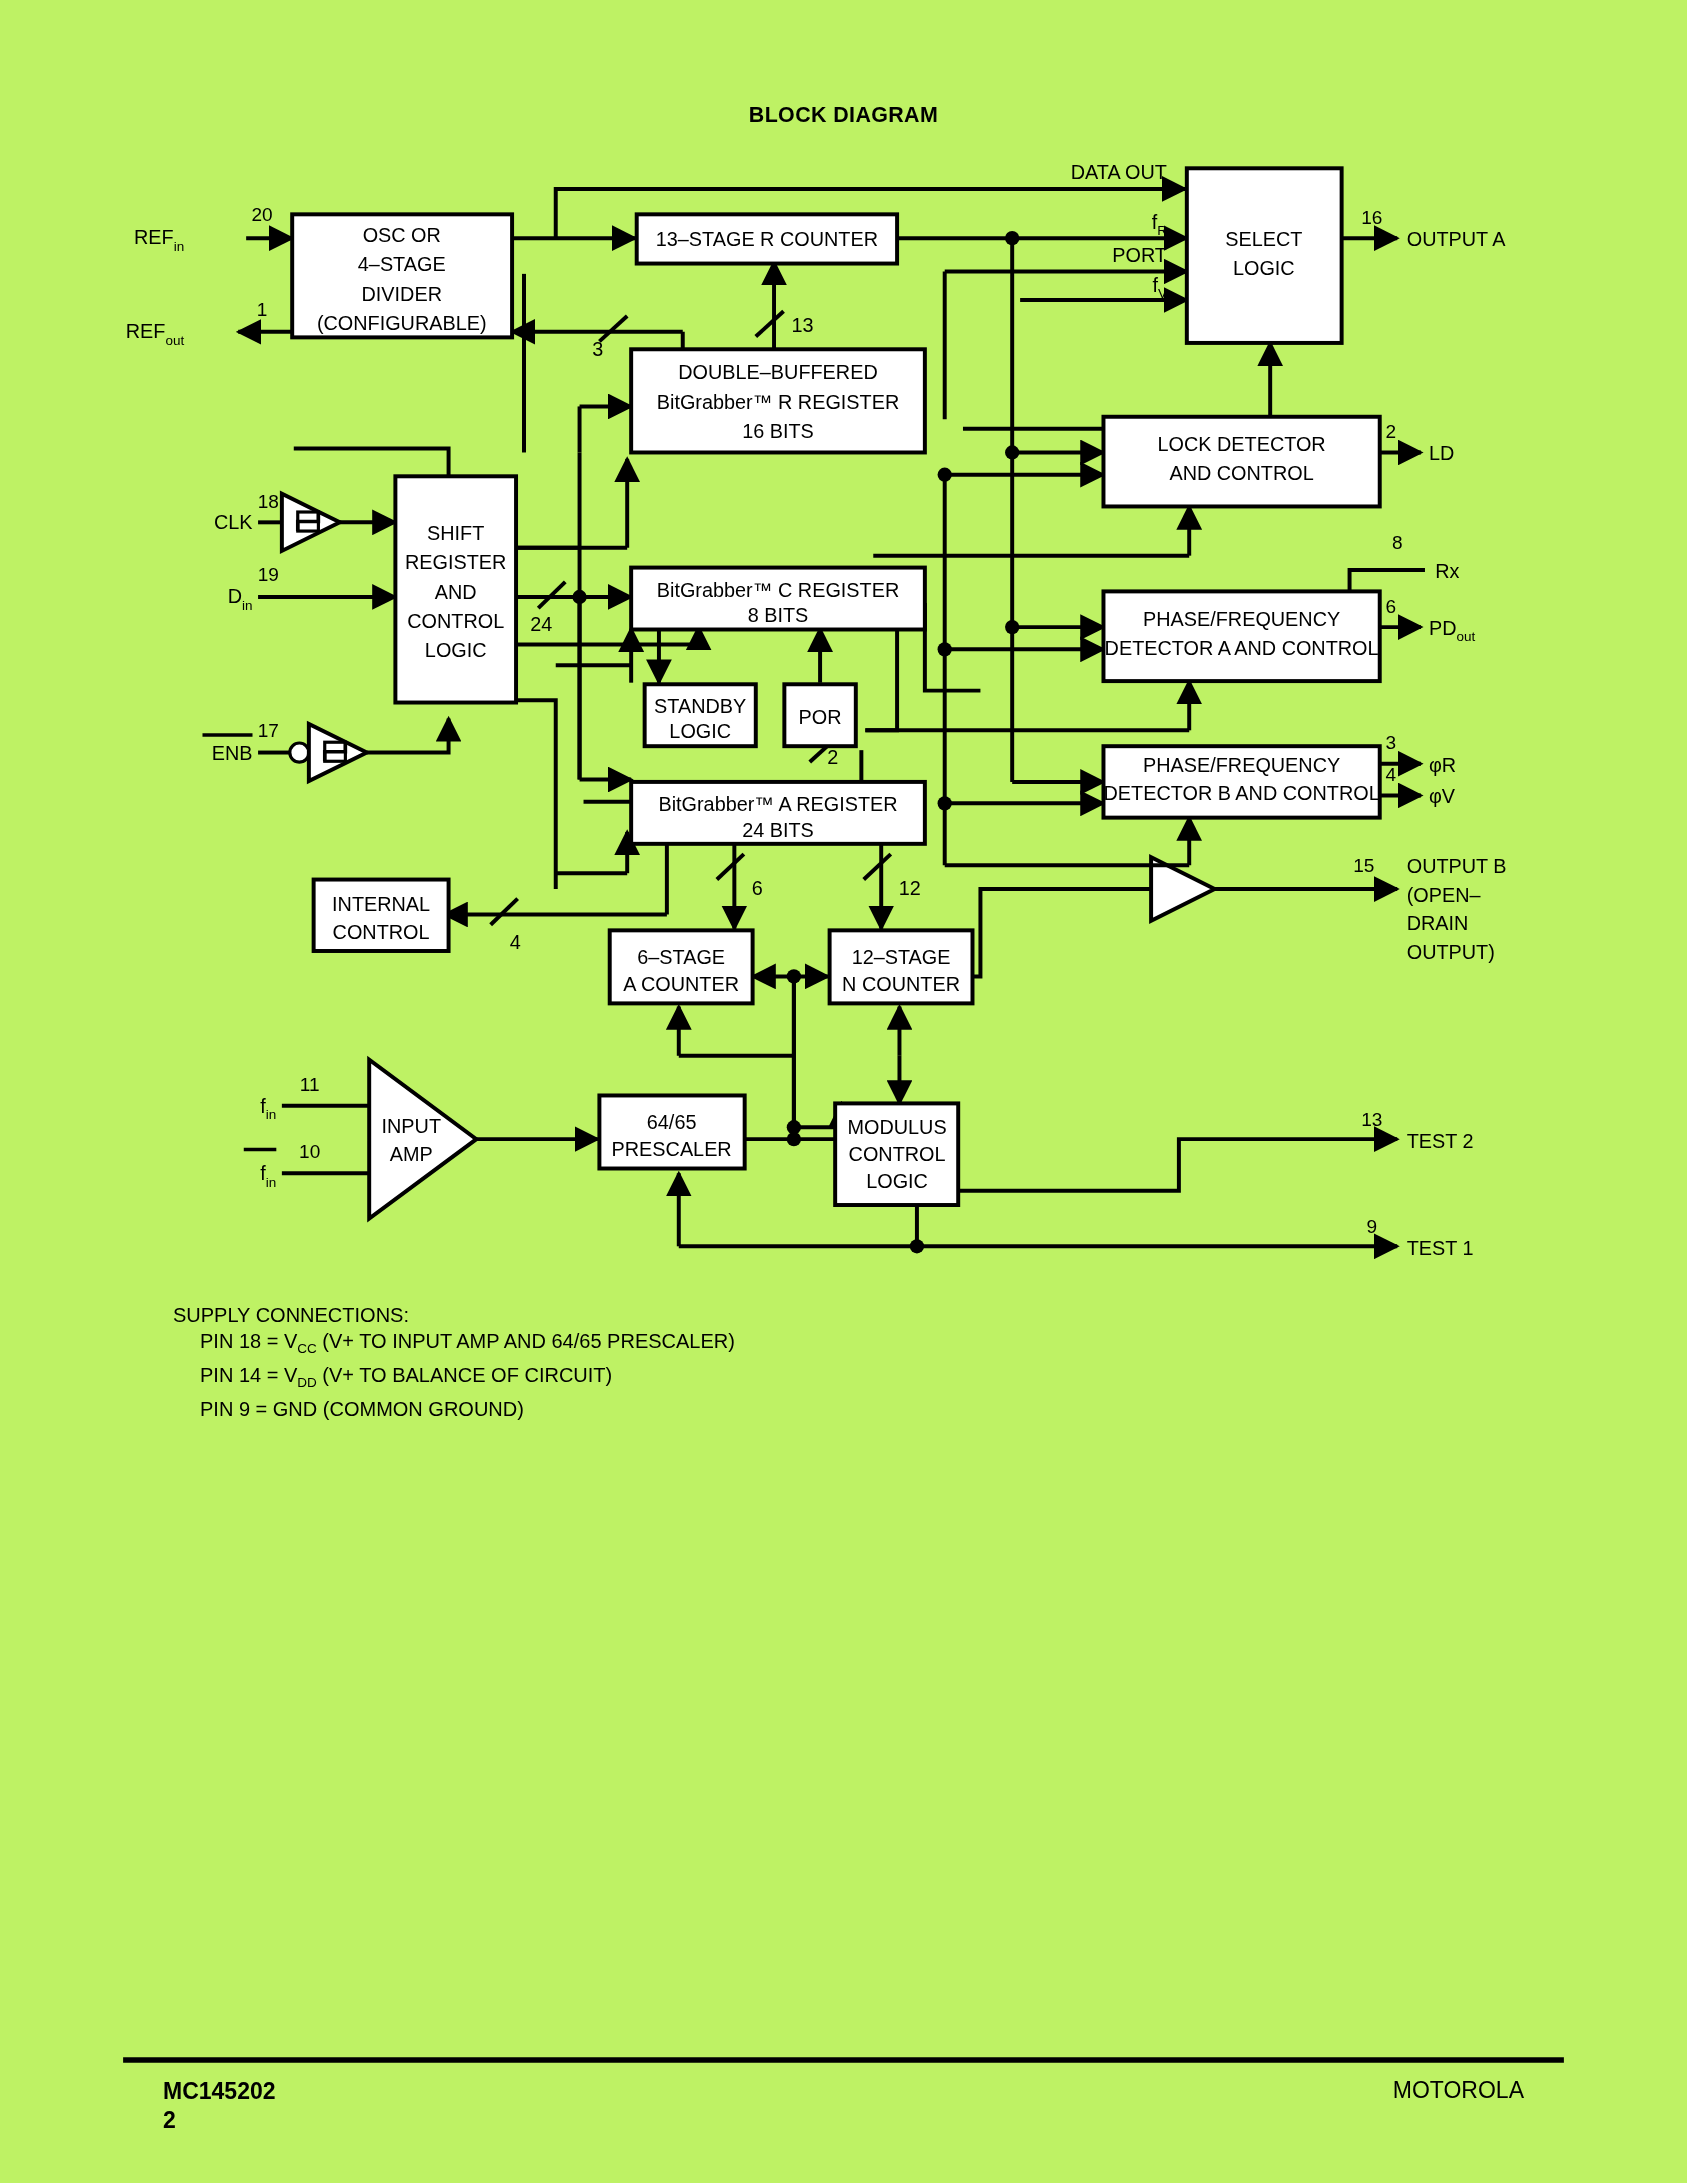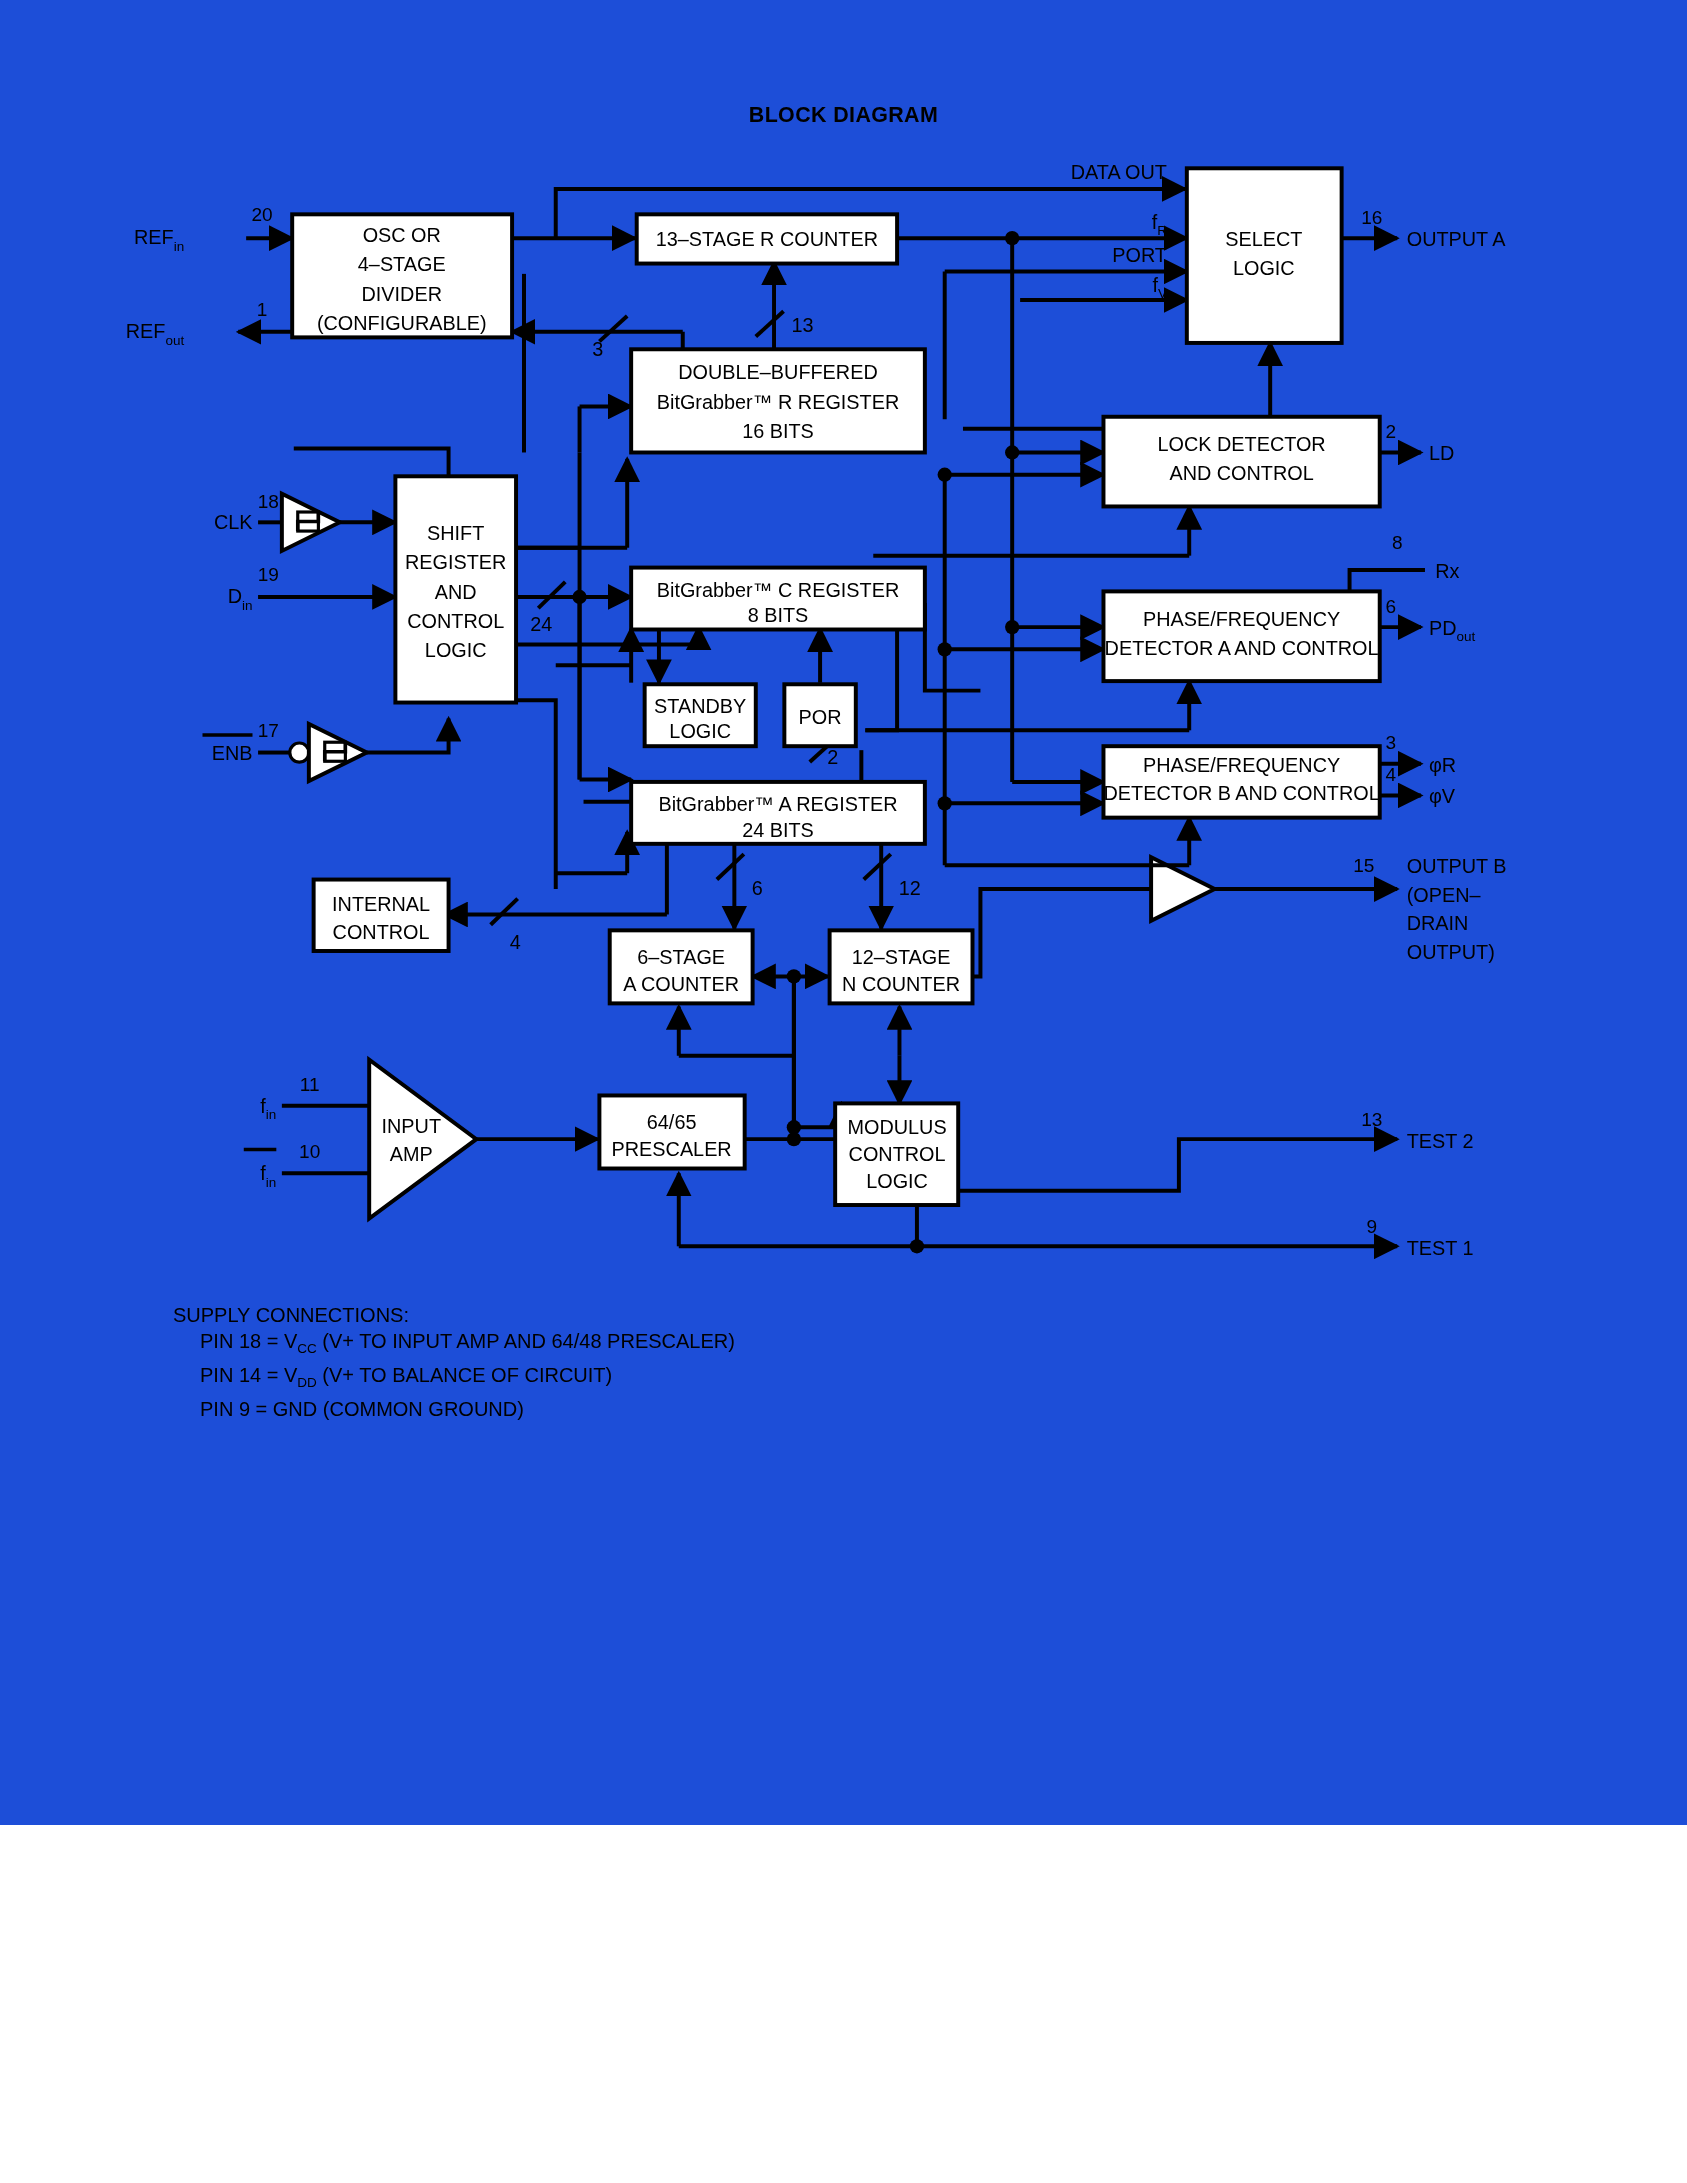--- a/index.html
+++ b/index.html
@@ -4,22 +4,22 @@
 <title>MC145202 Block Diagram</title>
 <style>
   html,body{margin:0;padding:0;background:#fff;}
   body{
     font-family:"Liberation Sans", sans-serif;
     color:#000;
   }
   #page{
     position:relative;
     width:1687px;
-    height:1825px;
-    background:#1d4ed8;
+    height:2183px;
+    background:#bef264;
     overflow:hidden;
   }
   #title{
     position:absolute;
     left:0; right:0;
     top:103px;
     text-align:center;
     font-size:21.4px;
     font-weight:bold;
     letter-spacing:0.4px;
@@ -388,21 +388,21 @@
     <text class="txt" x="1470" y="330" text-anchor="end">PORT</text>
     <text class="txt" x="1470" y="368" text-anchor="end"><tspan>f</tspan><tspan class="sub" dy="8">V</tspan></text>
 
     <line class="rule" x1="155" y1="2595" x2="1970" y2="2595"></line>
 
   </svg>
 
   <div id="supply">
     <div>SUPPLY CONNECTIONS:</div>
     <div class="indent">
-      <span>PIN 18 = V</span><sub>CC</sub><span> (V+ TO INPUT AMP AND 64/48 PRESCALER)</span>
+      <span>PIN 18 = V</span><sub>CC</sub><span> (V+ TO INPUT AMP AND 64/65 PRESCALER)</span>
     </div>
     <div class="indent">
       <span>PIN 14 = V</span><sub>DD</sub><span> (V+ TO BALANCE OF CIRCUIT)</span>
     </div>
     <div class="indent">
       <span>PIN 9 = GND (COMMON GROUND)</span><sub></sub><span></span>
     </div>
   </div>
 
   <div id="footer-left">

